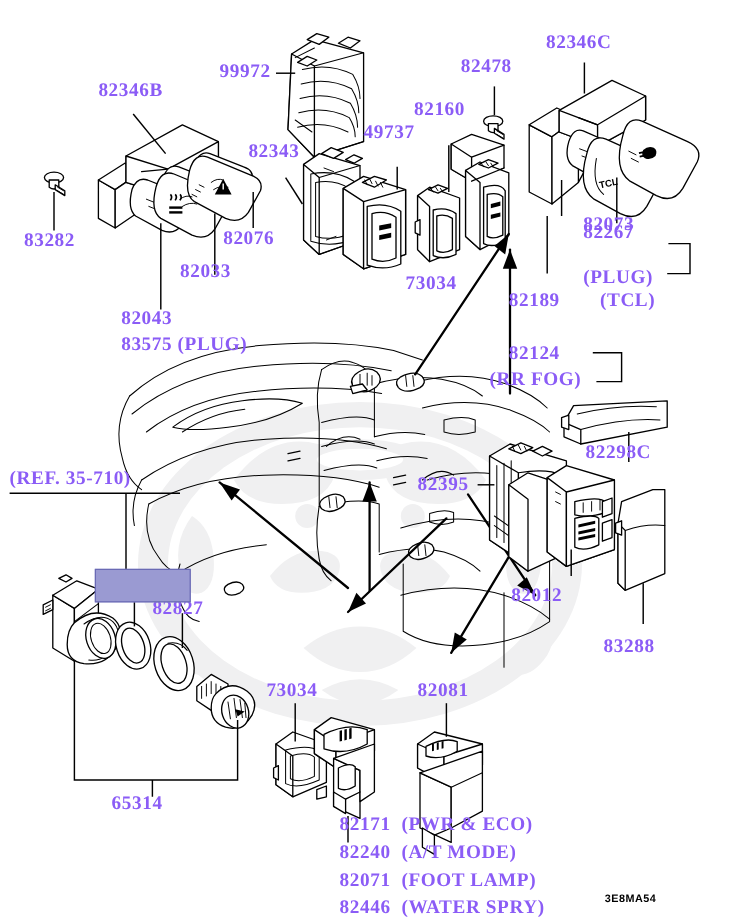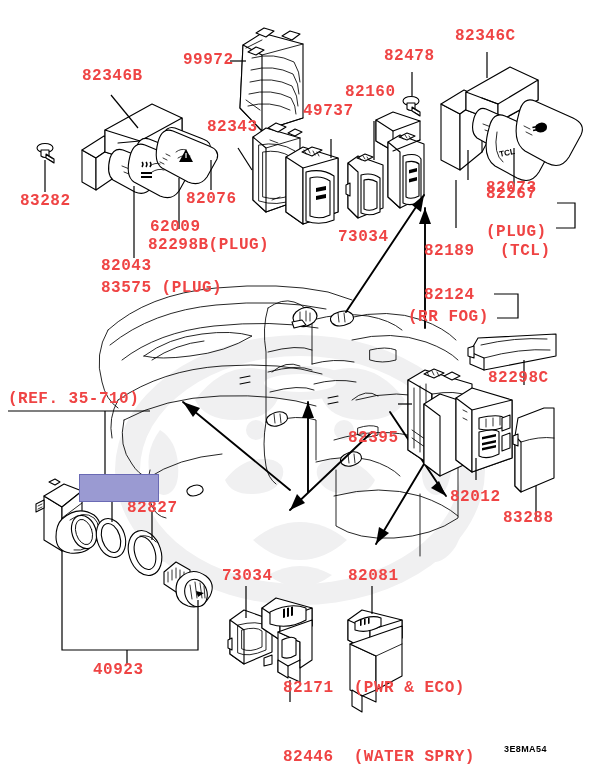--- a/index.html
+++ b/index.html
@@ -1,20 +1,20 @@
 <!DOCTYPE html>
 <html><head>
 <meta charset="utf-8">
 <style>
   html,body{margin:0;padding:0;background:#ffffff;}
   body{width:609px;height:768px;overflow:hidden;font-family:"Liberation Sans",sans-serif;}
   #stage{position:relative;width:609px;height:768px;background:#fff;}
   #art{position:absolute;left:0;top:0;width:609px;height:768px;}
-  .lbl{position:absolute;font-family:Liberation Mono, monospace;
-       font-size:16px;font-weight:700;color:#ef4444;white-space:pre;letter-spacing:0.5px;line-height:1;}
+  .lbl{position:absolute;font-family:Liberation Serif, serif;
+       font-size:16px;font-weight:700;color:#8b5cf6;white-space:pre;letter-spacing:0.5px;line-height:1;}
   .code{position:absolute;font-family:"Liberation Sans",sans-serif;font-size:9px;
         font-weight:700;color:#000;letter-spacing:0.4px;}
   .hl{position:absolute;background:#9a9ad2;border:1px solid #6a6ab4;}
 </style>
 </head>
 <body>
 
 <div id="stage">
 
   <svg id="art" viewBox="0 0 609 768">
@@ -409,40 +409,41 @@
 
   <div class="lbl" style="left:82px;  top:68px;">82346B</div>
   <div class="lbl" style="left:183px; top:52px;">99972</div>
   <div class="lbl" style="left:384px; top:48px;">82478</div>
   <div class="lbl" style="left:455px; top:28px;">82346C</div>
   <div class="lbl" style="left:345px; top:84px;">82160</div>
   <div class="lbl" style="left:303px; top:103px;">49737</div>
   <div class="lbl" style="left:207px; top:119px;">82343</div>
   <div class="lbl" style="left:20px;  top:193px;">83282</div>
   <div class="lbl" style="left:186px; top:191px;">82076</div>
-  <div class="lbl" style="left:150px; top:219px;">62009</div>
-  <div class="lbl" style="left:148px; top:237px;">82298B(PLUG)</div>
+  <div class="lbl" style="left:150px; top:219px;">82033</div>
   <div class="lbl" style="left:101px; top:258px;">82043</div>
   <div class="lbl" style="left:101px; top:280px;">83575 (PLUG)</div>
   <div class="lbl" style="left:338px; top:229px;">73034</div>
   <div class="lbl" style="left:486px; top:180px;">82073</div>
   <div class="lbl" style="left:486px; top:186px;">82267</div>
   <div class="lbl" style="left:486px; top:224px;text-align:center;">(PLUG)</div>
   <div class="lbl" style="left:424px; top:243px;">82189</div>
   <div class="lbl" style="left:500px; top:243px;">(TCL)</div>
   <div class="lbl" style="left:424px; top:287px;">82124</div>
   <div class="lbl" style="left:408px; top:309px;">(RR FOG)</div>
   <div class="lbl" style="left:488px; top:370px;">82298C</div>
-  <div class="lbl" style="left:348px; top:396px;margin-top:34px;">82395</div>
-  <div class="lbl" style="left:450px; top:489px;">82012</div>
-  <div class="lbl" style="left:503px; top:510px;">83288</div>
+  <div class="lbl" style="left:348px; top:396px;">82395</div>
+  <div class="lbl" style="left:426px; top:489px;">82012</div>
+  <div class="lbl" style="left:503px; top:531px;">83288</div>
   <div class="lbl" style="left:8px;   top:391px;">(REF. 35-710)</div>
   <div class="lbl" style="left:127px; top:500px;">82827</div>
-  <div class="lbl" style="left:93px;  top:662px;">40923</div>
+  <div class="lbl" style="left:93px;  top:662px;">65314</div>
   <div class="lbl" style="left:222px; top:568px;">73034</div>
   <div class="lbl" style="left:348px; top:568px;">82081</div>
   <div class="lbl" style="left:283px; top:680px;">82171  (PWR &amp; ECO)</div>
+  <div class="lbl" style="left:283px; top:703px;">82240  (A/T MODE)</div>
+  <div class="lbl" style="left:283px; top:726px;">82071  (FOOT LAMP)</div>
   <div class="lbl" style="left:283px; top:749px;">82446  (WATER SPRY)</div>
   <div class="code" style="left:504px; top:744px;">3E8MA54</div>
 
   <div class="hl" style="left:79px; top:474px; width:78px; height:26px;"></div>
 
 </div>
 
 </body></html>

